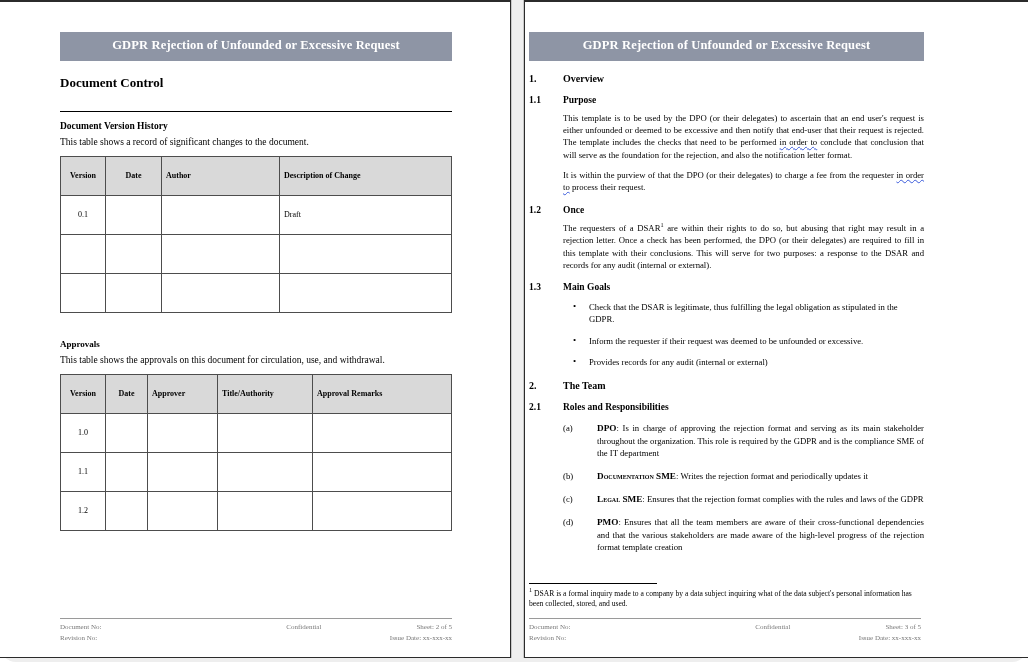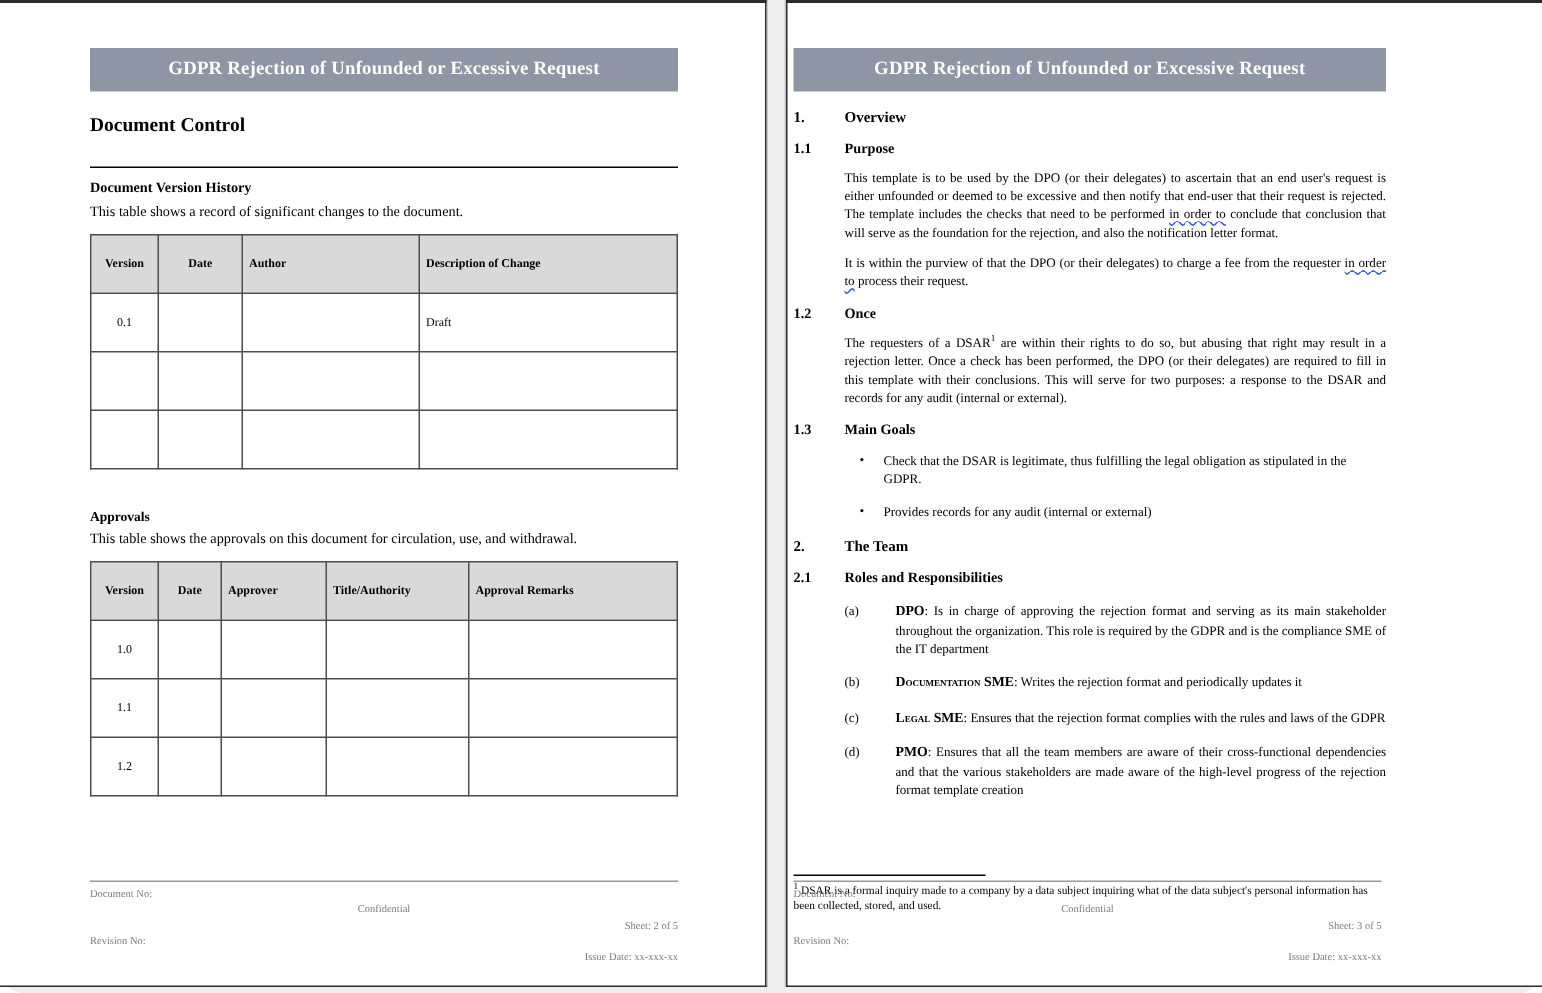--- a/index.html
+++ b/index.html
@@ -211,24 +211,23 @@
     font-size: 7px;
     color: #7a7a7a;
     border-top: 1px solid #9a9a9a;
     padding-top: 3px;
   }
   .left .footer  { left: 60px; width: 392px; }
   .right .footer { left: 4px;  width: 392px; }
   .footer .row {
     display: flex;
     line-height: 1.5;
-    flex-direction: column;
   }
   .footer .l { flex: 1 1 0; text-align: left; }
-  .footer .c { flex: 1 1 0; text-align: center; }
+  .footer .c { flex: 1 1 0; text-align: right; }
   .footer .r { flex: 1 1 0; text-align: right; }
 </style>
 </head>
 <body>
 
 <div class="workspace">
 
   <div class="page left">
     <div class="page-inner">
 
@@ -367,20 +366,21 @@
 
       <div class="body-para"><span>The requesters of a DSAR</span><sup class="fn">1</sup><span> are within their rights to do so, but abusing that right may result in a rejection letter. Once a check has been performed, the DPO (or their delegates) are required to fill in this template with their conclusions. This will serve for two purposes: a response to the DSAR and records for any audit (internal or external).</span></div>
 
       <div class="sec lvl2">
         <span class="num">1.3</span>
         <span>Main Goals</span>
       </div>
 
       <ul class="goals">
         <li>Check that the DSAR is legitimate, thus fulfilling the legal obligation as stipulated in the GDPR.</li>
+        <li>Inform the requester if their request was deemed to be unfounded or excessive.</li>
         <li>Provides records for any audit (internal or external)</li>
       </ul>
 
       <div class="sec">
         <span class="num">2.</span>
         <span>The Team</span>
       </div>
 
       <div class="sec lvl2">
         <span class="num">2.1</span>

